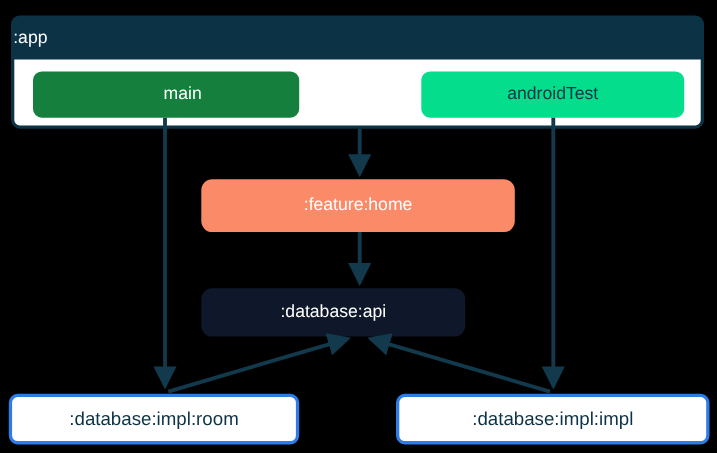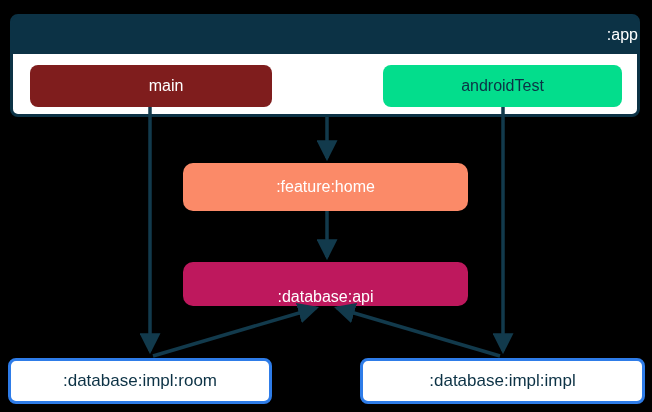--- a/index.html
+++ b/index.html
@@ -38,49 +38,49 @@
   .app-header {
     position: absolute;
     left: -1px;
     top: -1px;
     width: 626px;
     height: 38px;
     background: #0c3245;
     border-radius: 5px 5px 0 0;
     display: flex;
     align-items: center;
-    justify-content: flex-end;
+    justify-content: flex-start;
     color: #ffffff;
     font-size: 16px;
   }
   
   .node {
     position: absolute;
     box-sizing: border-box;
     display: flex;
     align-items: center;
     justify-content: center;
     font-size: 16px;
     border-radius: 8px;
   }
   .node-main {
     left: 30px; top: 65px; width: 242px; height: 42px;
-    background: #7f1d1d; color: #ffffff; padding-left: 30px;
+    background: #15803d; color: #ffffff; padding-left: 30px;
   }
   .node-androidtest {
     left: 383px; top: 65px; width: 239px; height: 42px;
     background: #03dd8c; color: #0c3245;
   }
   .node-feature-home {
     left: 183px; top: 163px; width: 285px; height: 48px;
     background: #fb8a68; color: #ffffff; border-radius: 10px;
   }
   .node-database-api {
-    left: 183px; top: 262px; width: 285px; height: 44px;
-    background: #be185d; color: #ffffff; border-radius: 10px; align-items: flex-end;
+    left: 183px; top: 262px; width: 240px; height: 44px;
+    background: #0f172a; color: #ffffff; border-radius: 10px;
   }
   .node-database-impl-room {
     left: 8px; top: 358px; width: 264px; height: 46px;
     background: #ffffff; color: #0c3245;
     border: 3px solid #2e7ce8; font-size: 17px;
   }
   .node-database-impl-mock {
     left: 360px; top: 358px; width: 285px; height: 46px;
     background: #ffffff; color: #0c3245;
     border: 3px solid #2e7ce8; font-size: 17px;

